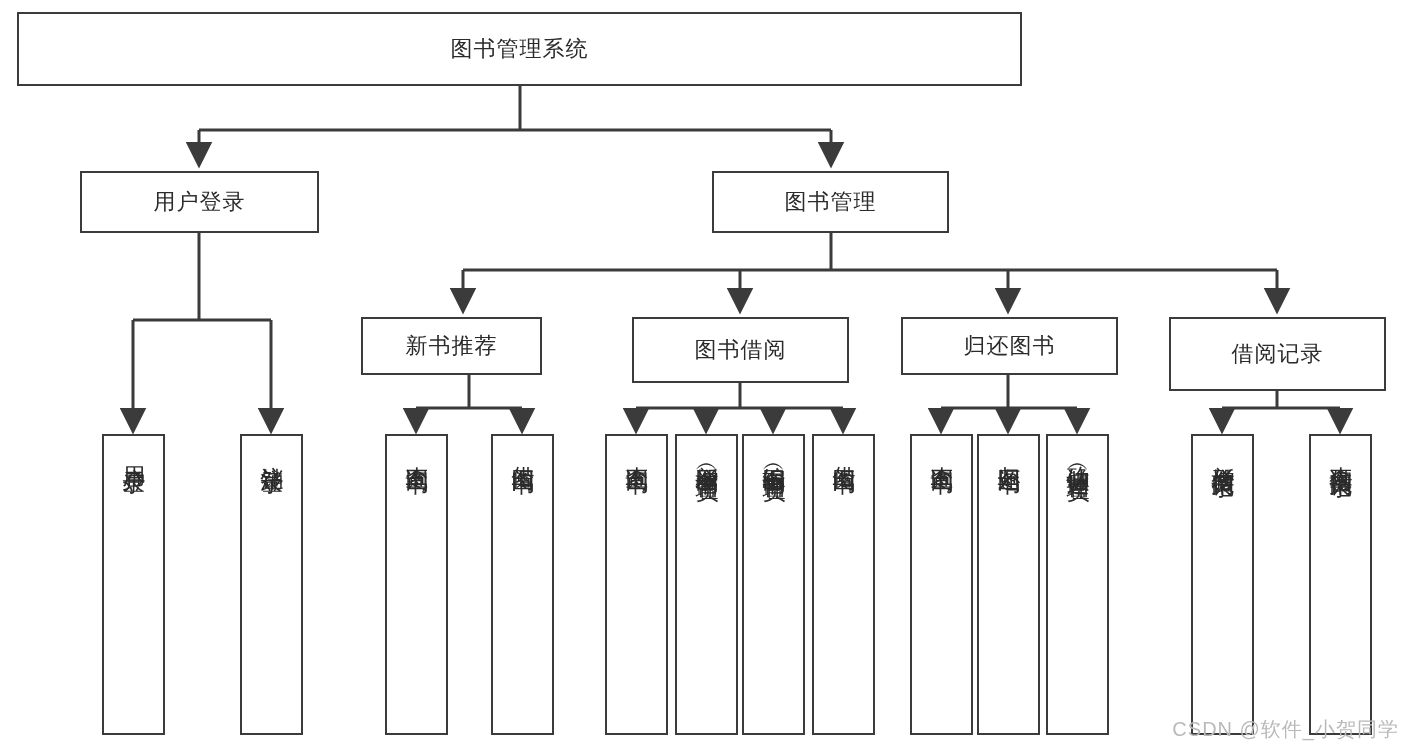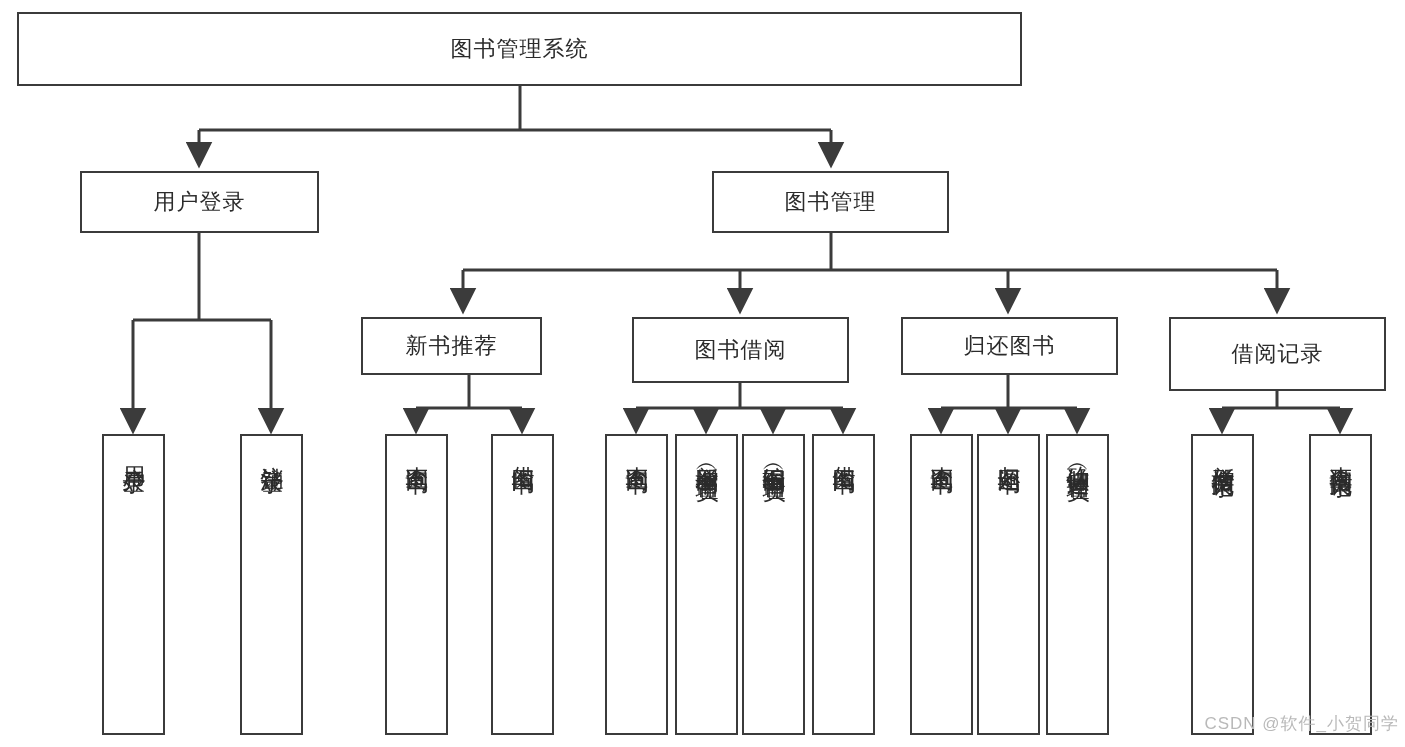--- a/index.html
+++ b/index.html
@@ -47,22 +47,22 @@
     writing-mode: vertical-rl;
     text-orientation: upright;
     font-size: 23px;
     line-height: 1.12;
     letter-spacing: 2px;
     white-space: nowrap;
   }
   .watermark {
     position: absolute;
     right: 6px;
-    bottom: 12px;
-    font-size: 17px;
+    bottom: 4px;
+    font-size: 20px;
     color: #b9b9b9;
     letter-spacing: 1px;
     white-space: nowrap;
   }
 </style>
 </head>
 <body>
 
 <div id="canvas">
 

